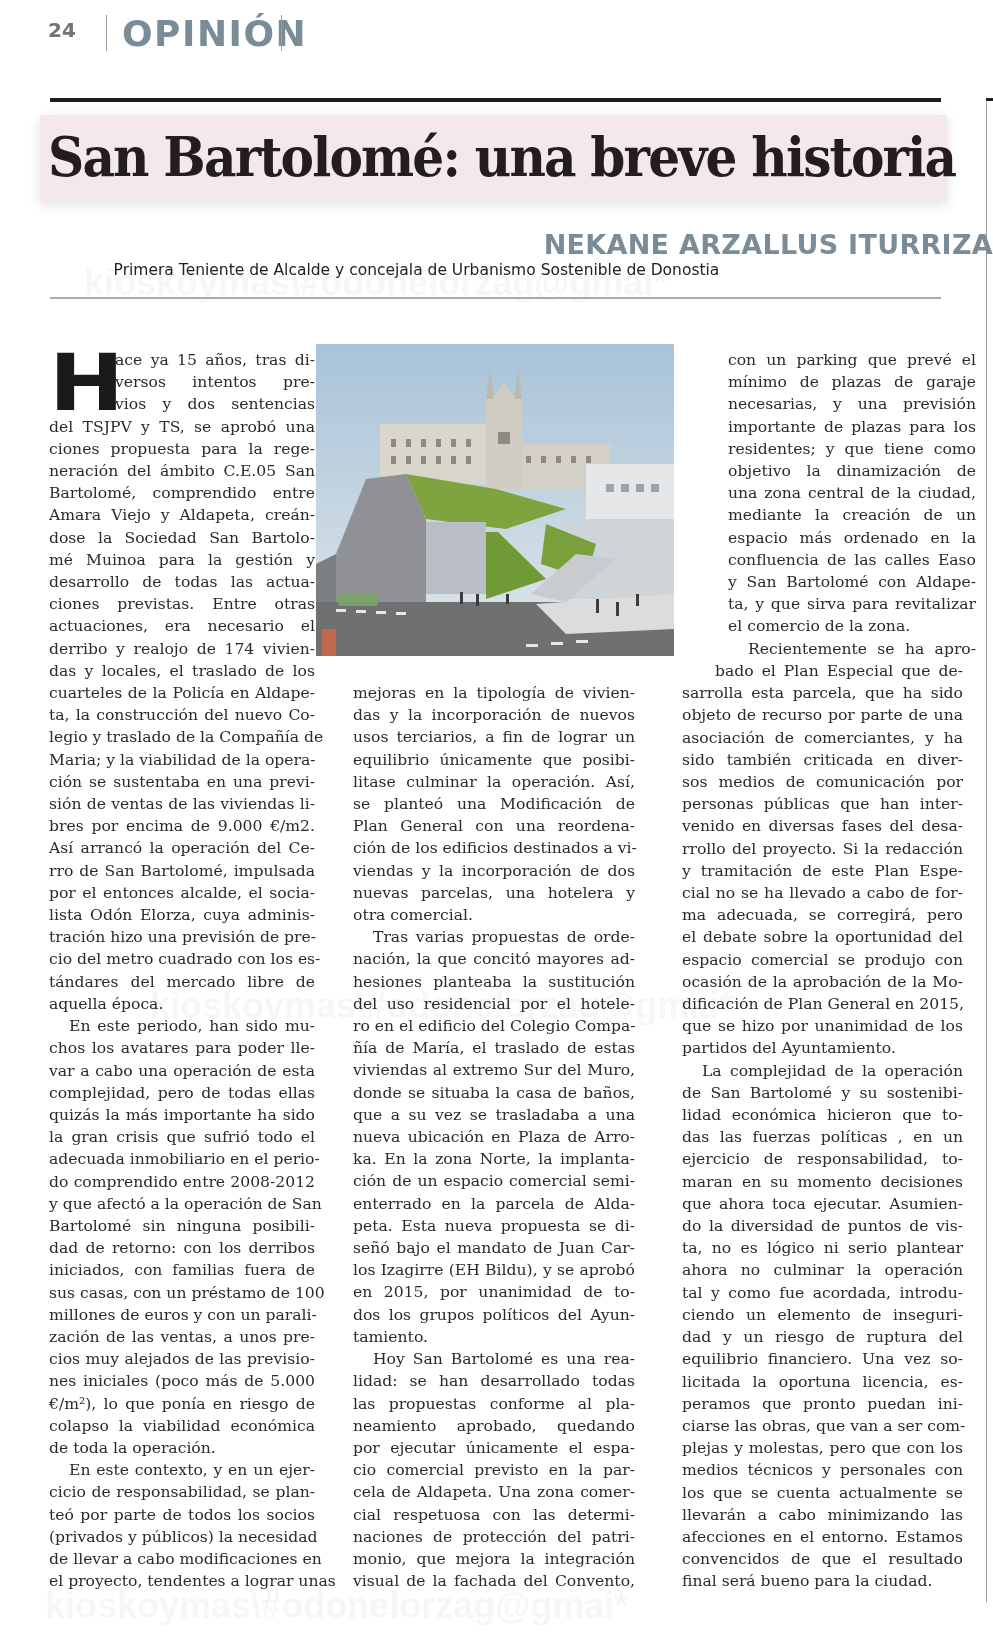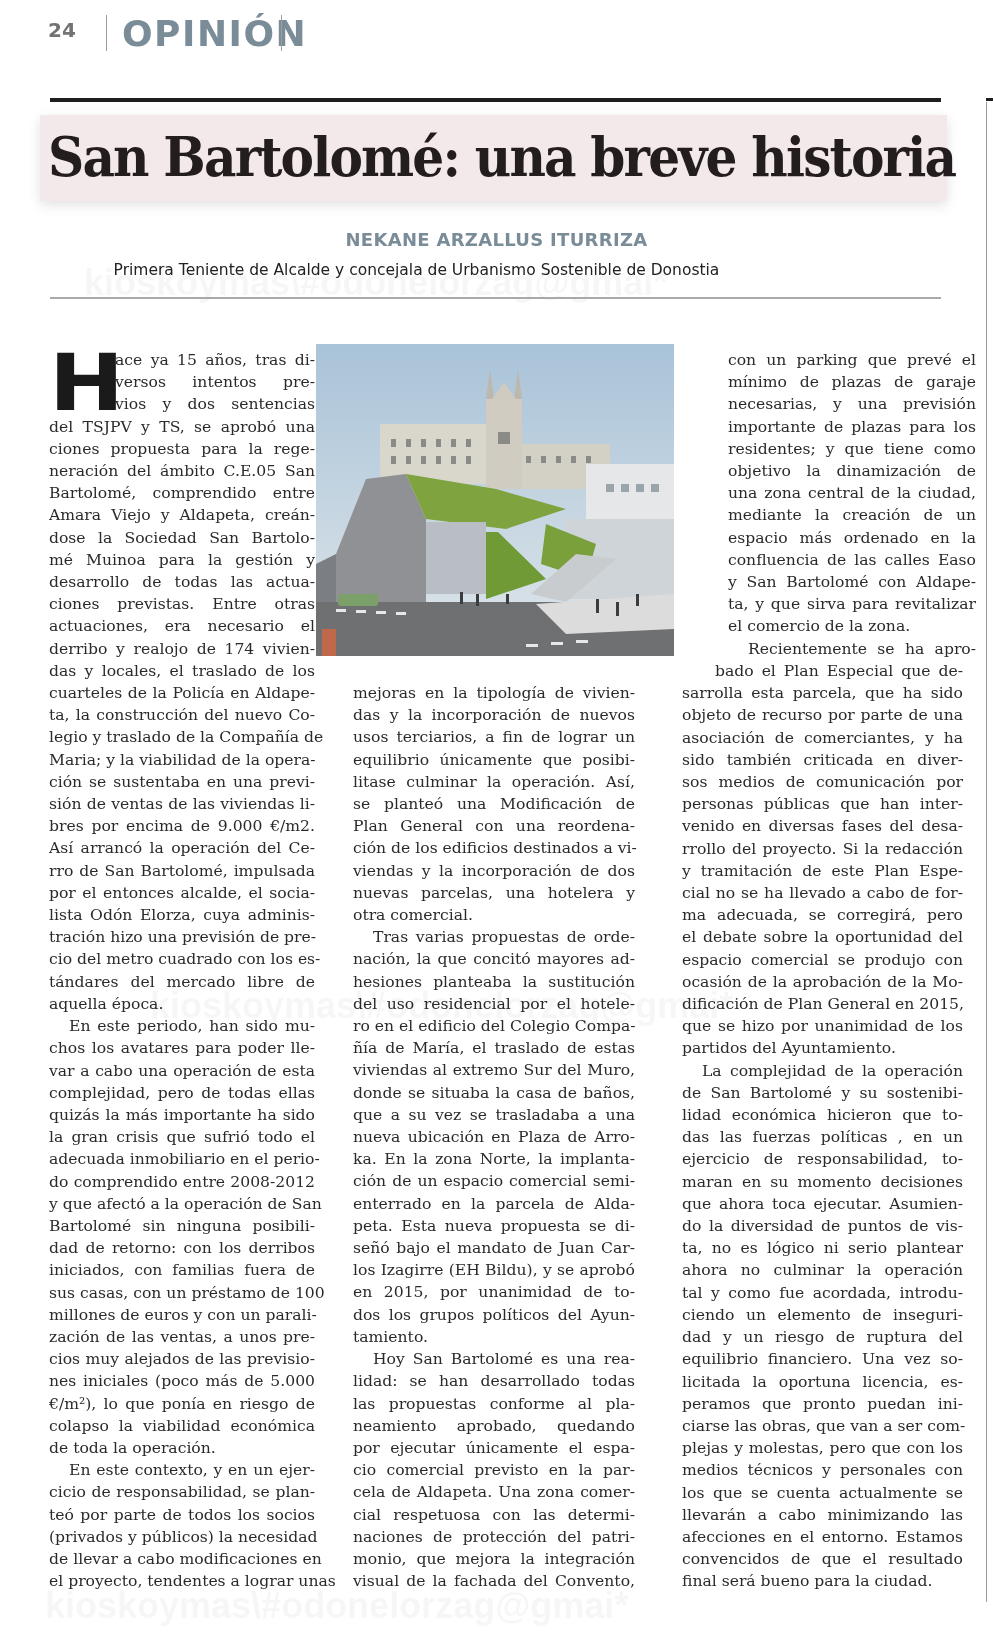--- a/index.html
+++ b/index.html
@@ -9,21 +9,21 @@
   .hdr-sep { position: absolute; top: 15px; width: 1px; height: 36px; background: #9aa0a6; }
   .section { position: absolute; left: 122px; top: 13px; font-family: "DejaVu Sans", sans-serif; font-weight: bold; font-size: 36px; letter-spacing: 1.5px; color: #7b8c99; }
 
   .rule-top { position: absolute; left: 50px; top: 98px; width: 891px; height: 4px; background: #1e1e1e; }
   .edge-line { position: absolute; left: 986px; top: 102px; width: 1px; height: 1500px; background: #9a9a9a; }
   .edge-cap { position: absolute; left: 986px; top: 98px; width: 7px; height: 3px; background: #1e1e1e; }
 
   .headline-box { position: absolute; left: 40px; top: 115px; width: 907px; height: 86px; background: #f3e9ea; box-shadow: 0 4px 12px rgba(0,0,0,0.12); }
   .headline { position: absolute; left: 48px; top: 124px; width: 900px; font-family: "DejaVu Serif", serif; font-weight: bold; font-size: 54px; letter-spacing: -2px; color: #231d1e; white-space: nowrap; line-height: 66px; transform: scaleX(0.93); transform-origin: left center; }
 
-  .author { position: absolute; left: 0; top: 229px; width: 993px; text-align: center; font-family: "DejaVu Sans", sans-serif; font-weight: bold; font-size: 18px; color: #7b8c99; letter-spacing: 0.3px; }
+  .author { position: absolute; left: 0; top: 229px; width: 993px; text-align: right; font-family: "DejaVu Sans", sans-serif; font-weight: bold; font-size: 27px; color: #7b8c99; letter-spacing: 0.3px; }
   .author-role { position: absolute; left: 0; top: 261px; width: 833px; text-align: center; font-family: "DejaVu Sans", sans-serif; font-size: 15.5px; color: #222; }
   .rule-sub { position: absolute; left: 50px; top: 297px; width: 891px; height: 2px; background: #a9a9a9; }
 
   .watermark { position: absolute; font-family: Liberation Sans, sans-serif; font-weight: bold; font-size: 36px; color: rgba(0,0,0,0.035); white-space: nowrap; pointer-events: none; }
 
   .col { position: absolute; font-family: "DejaVu Serif", serif; font-size: 15.6px; line-height: 22.2px; color: #2a2a2a; }
   .col p { margin: 0; text-align: justify; hyphens: manual; }
   .line { display: block; white-space: nowrap; text-align: justify; text-align-last: justify; }
   .line.last { text-align-last: left; }
 

